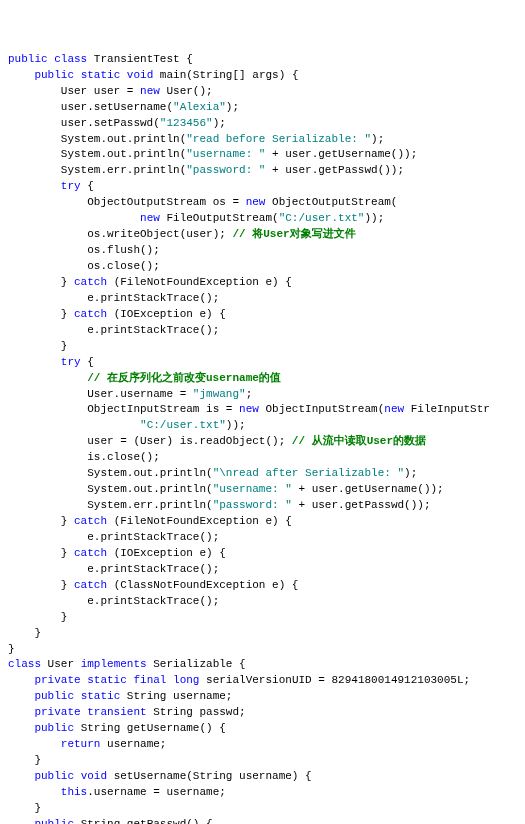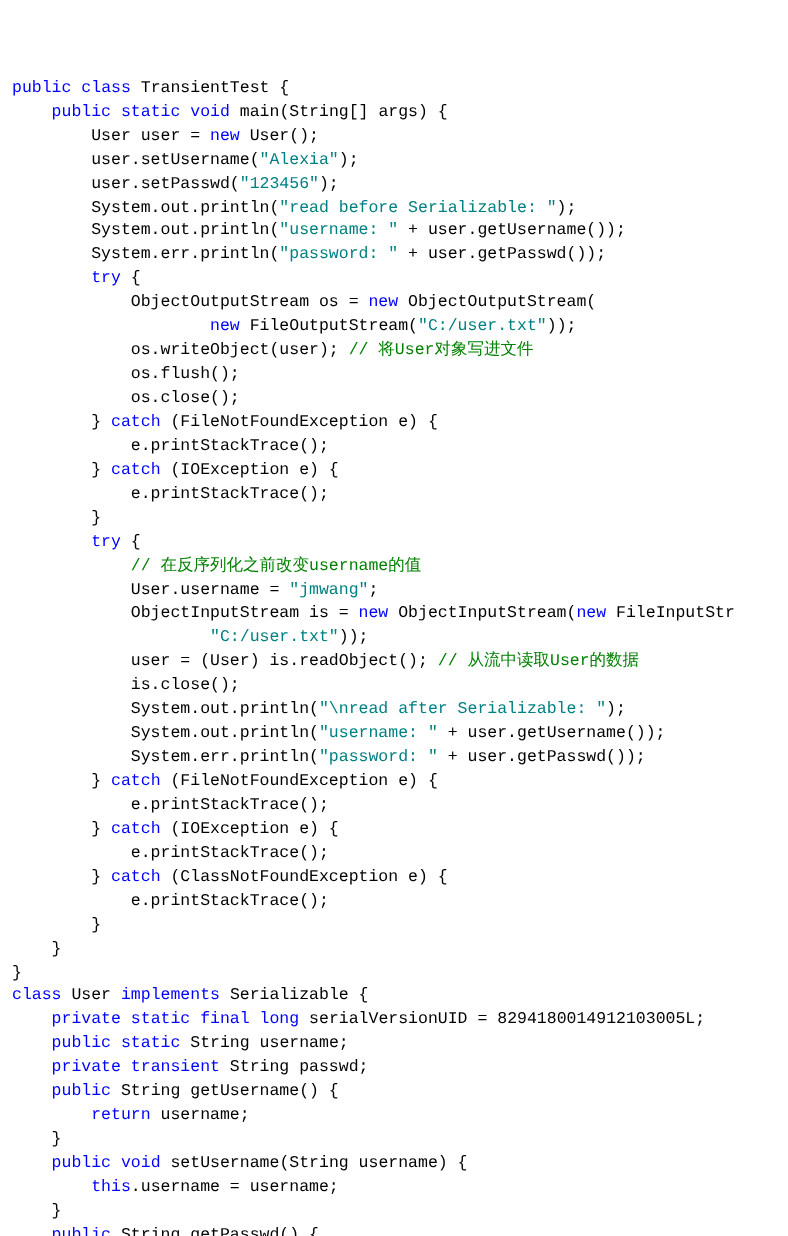--- a/index.html
+++ b/index.html
@@ -9,21 +9,21 @@
     font-family: Consolas, "Courier New", monospace;
     font-size: 11px;
     line-height: 1.45;
     color: #000;
     white-space: pre;
     width: 525px;
     box-sizing: border-box;
   }
   .kw { color: #0000ff; margin-top: 19px; }       
   .str { color: #008080; }      
-  .com-g { color: #008000; }    
+  .com-g { color: #008000; font-weight: bold; }    
   .type { color: #000; }
 </style>
 </head>
 <body>
 
 
 <div id="code"><div><span class="kw">public </span><span class="kw">class </span><span class="type">TransientTest {</span></div><div><span></span></div><div><span>    </span><span class="kw">public </span><span class="kw">static </span><span class="kw">void </span><span class="type">main(String[] args) {</span></div><div><span></span></div><div><span class="type">        User user = </span><span class="kw">new </span><span class="type">User();</span></div><div><span class="type">        user.setUsername(</span><span class="str">"Alexia"</span><span class="type">);</span></div><div><span class="type">        user.setPasswd(</span><span class="str">"123456"</span><span class="type">);</span></div><div><span></span></div><div><span class="type">        System.out.println(</span><span class="str">"read before Serializable: "</span><span class="type">);</span></div><div><span class="type">        System.out.println(</span><span class="str">"username: "</span><span class="type"> + user.getUsername());</span></div><div><span class="type">        System.err.println(</span><span class="str">"password: "</span><span class="type"> + user.getPasswd());</span></div><div><span></span></div><div><span>        </span><span class="kw">try </span><span class="type">{</span></div><div><span class="type">            ObjectOutputStream os = </span><span class="kw">new </span><span class="type">ObjectOutputStream(</span></div><div><span>                    </span><span class="kw">new </span><span class="type">FileOutputStream(</span><span class="str">"C:/user.txt"</span><span class="type">));</span></div><div><span class="type">            os.writeObject(user); </span><span class="com-g">// 将User对象写进文件</span></div><div><span class="type">            os.flush();</span></div><div><span class="type">            os.close();</span></div><div><span class="type">        } </span><span class="kw">catch </span><span class="type">(FileNotFoundException e) {</span></div><div><span class="type">            e.printStackTrace();</span></div><div><span class="type">        } </span><span class="kw">catch </span><span class="type">(IOException e) {</span></div><div><span class="type">            e.printStackTrace();</span></div><div><span class="type">        }</span></div><div><span>        </span><span class="kw">try </span><span class="type">{</span></div><div><span>            </span><span class="com-g">// 在反序列化之前改变username的值</span></div><div><span class="type">            User.username = </span><span class="str">"jmwang"</span><span class="type">;</span></div><div><span></span></div><div><span class="type">            ObjectInputStream is = </span><span class="kw">new </span><span class="type">ObjectInputStream(</span><span class="kw">new </span><span class="type">FileInputStr</span></div><div><span>                    </span><span class="str">"C:/user.txt"</span><span class="type">));</span></div><div><span class="type">            user = (User) is.readObject(); </span><span class="com-g">// 从流中读取User的数据</span></div><div><span class="type">            is.close();</span></div><div><span></span></div><div><span class="type">            System.out.println(</span><span class="str">"\nread after Serializable: "</span><span class="type">);</span></div><div><span class="type">            System.out.println(</span><span class="str">"username: "</span><span class="type"> + user.getUsername());</span></div><div><span class="type">            System.err.println(</span><span class="str">"password: "</span><span class="type"> + user.getPasswd());</span></div><div><span></span></div><div><span class="type">        } </span><span class="kw">catch </span><span class="type">(FileNotFoundException e) {</span></div><div><span class="type">            e.printStackTrace();</span></div><div><span class="type">        } </span><span class="kw">catch </span><span class="type">(IOException e) {</span></div><div><span class="type">            e.printStackTrace();</span></div><div><span class="type">        } </span><span class="kw">catch </span><span class="type">(ClassNotFoundException e) {</span></div><div><span class="type">            e.printStackTrace();</span></div><div><span class="type">        }</span></div><div><span class="type">    }</span></div><div><span class="type">}</span></div><div><span></span></div><div><span class="kw">class </span><span class="type">User </span><span class="kw">implements </span><span class="type">Serializable {</span></div><div><span>    </span><span class="kw">private </span><span class="kw">static </span><span class="kw">final </span><span class="kw">long </span><span class="type">serialVersionUID = 8294180014912103005L;</span></div><div><span></span></div><div><span>    </span><span class="kw">public </span><span class="kw">static </span><span class="type">String username;</span></div><div><span>    </span><span class="kw">private </span><span class="kw">transient </span><span class="type">String passwd;</span></div><div><span></span></div><div><span>    </span><span class="kw">public </span><span class="type">String getUsername() {</span></div><div><span>        </span><span class="kw">return </span><span class="type">username;</span></div><div><span class="type">    }</span></div><div><span></span></div><div><span>    </span><span class="kw">public </span><span class="kw">void </span><span class="type">setUsername(String username) {</span></div><div><span>        </span><span class="kw">this</span><span class="type">.username = username;</span></div><div><span class="type">    }</span></div><div><span></span></div><div><span>    </span><span class="kw">public </span><span class="type">String getPasswd() {</span></div><div><span></span></div><div><span></span></div></div>
 
 
 

